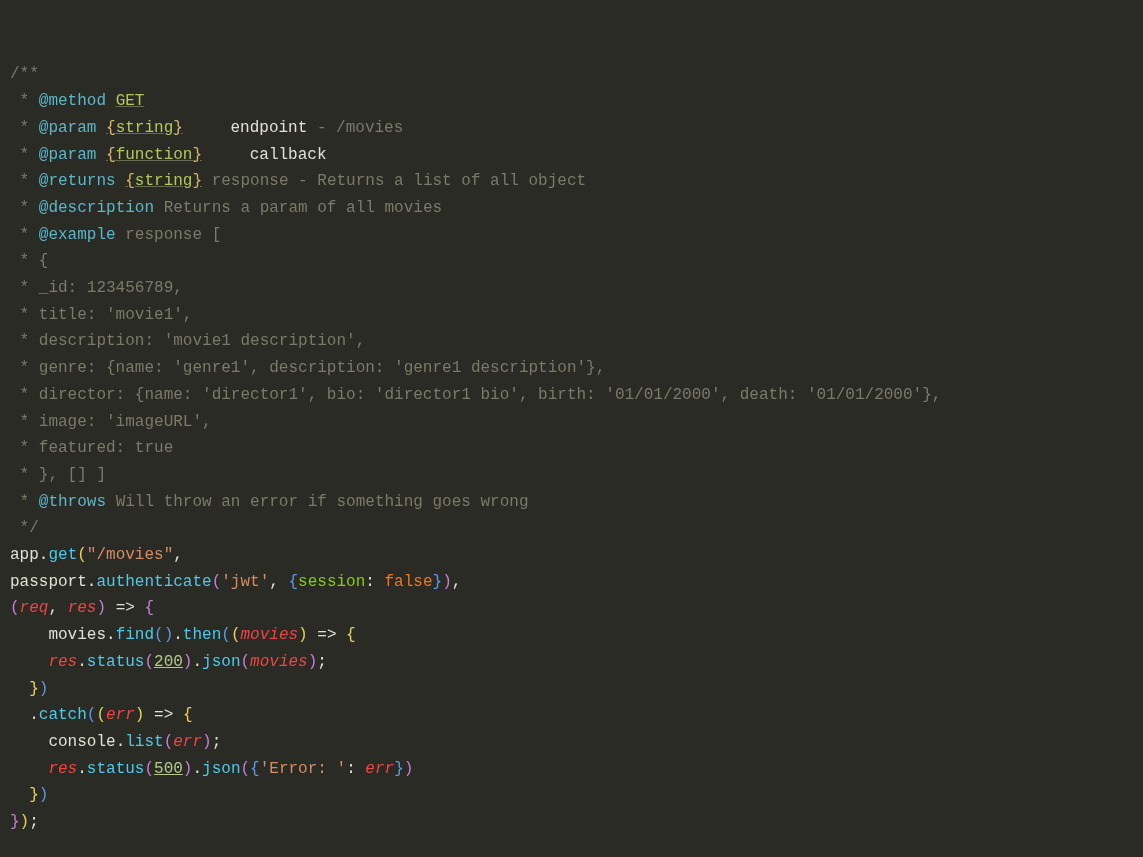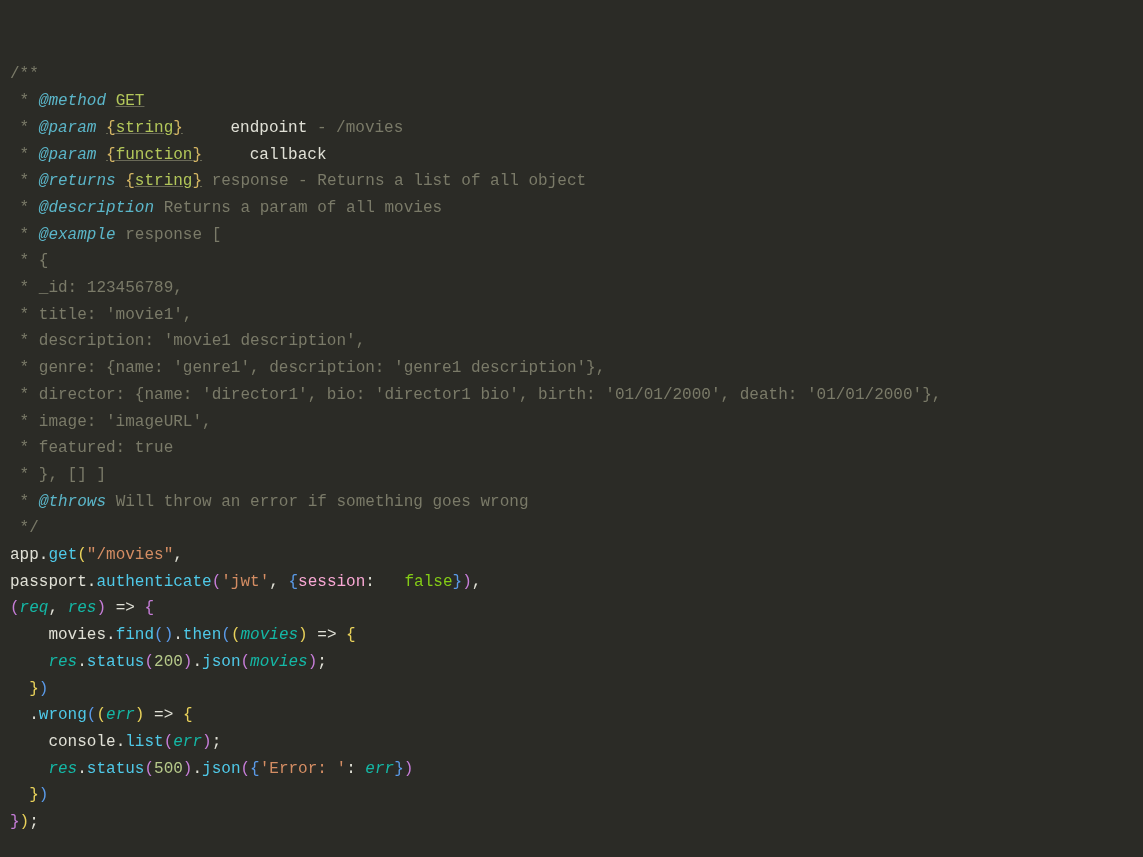--- a/index.html
+++ b/index.html
@@ -9,35 +9,35 @@
     font-size: 16px;
     line-height: 26.7px;
     color: #d4d4d4;
     padding: 8px 10px;
     white-space: pre;
     width: 1143px;
     height: 857px;
     overflow: hidden;
   }
   .comment { color: #7a7a68; }
-  .tag { color: #5bb6c9; font-style: italic; }
+  .tag { color: #5bb6c9; }
   .type-brace { color: #d4b563; }
   .type-name { color: #b3c75a; text-decoration: underline; text-decoration-color: #7a7a68; }
   .param-name { color: #e0e0d6; margin-left: 38px; }
   .white { color: #e0e0d6; }
   .method { color: #4fc9e8; }
   .paren-yellow { color: #e8d15a; }
   .paren-purple { color: #c67dd8; }
   .paren-blue { color: #5a9ae8; }
   .string { color: #d48d63; }
-  .keyword-false { color: #84cc16; margin-left: 20px; }
-  .italic-param { color: #14b8a6; font-style: italic; }
-  .number { color: #b6c98a; }
+  .keyword-false { color: #f97316; }
+  .italic-param { color: #ef4444; font-style: italic; }
+  .number { color: #b6c98a; text-decoration: underline; }
   .dot { color: #e0e0d6; }
-  .prop { color: #f9a8d4; }
+  .prop { color: #84cc16; }
   .uline { text-decoration: underline; text-decoration-color: #6a6a58; }
 </style>
 </head>
 <body>
 
 <div><span class="comment">/**</span>
 <span class="comment"> * </span><span class="tag">@method</span><span class="comment"> </span><span class="type-name uline">GET</span>
 <span class="comment"> * </span><span class="tag">@param</span><span class="comment"> </span><span class="type-brace uline">{</span><span class="type-name uline">string</span><span class="type-brace uline">}</span><span class="comment"> </span><span class="param-name">endpoint</span><span class="comment"> - /movies</span>
 <span class="comment"> * </span><span class="tag">@param</span><span class="comment"> </span><span class="type-brace uline">{</span><span class="type-name uline">function</span><span class="type-brace uline">}</span><span class="comment"> </span><span class="param-name">callback</span>
 <span class="comment"> * </span><span class="tag">@returns</span><span class="comment"> </span><span class="type-brace uline">{</span><span class="type-name uline">string</span><span class="type-brace uline">}</span><span class="comment"> response - Returns a list of all object</span>
@@ -53,18 +53,18 @@
 <span class="comment"> * featured: true</span>
 <span class="comment"> * }, [] ]</span>
 <span class="comment"> * </span><span class="tag">@throws</span><span class="comment"> Will throw an error if something goes wrong</span>
 <span class="comment"> */</span>
 <span class="white">app</span><span class="dot">.</span><span class="method">get</span><span class="paren-yellow">(</span><span class="string">"/movies"</span><span class="white">,</span>
 <span class="white">passport</span><span class="dot">.</span><span class="method">authenticate</span><span class="paren-purple">(</span><span class="string">'jwt'</span><span class="white">, </span><span class="paren-blue">{</span><span class="prop">session</span><span class="white">: </span><span class="keyword-false">false</span><span class="paren-blue">}</span><span class="paren-purple">)</span><span class="white">,</span>
 <span class="paren-purple">(</span><span class="italic-param">req</span><span class="white">, </span><span class="italic-param">res</span><span class="paren-purple">)</span><span class="white"> =&gt; </span><span class="paren-purple">{</span>
 <span>    </span><span class="white">movies</span><span class="dot">.</span><span class="method">find</span><span class="paren-blue">(</span><span class="paren-blue">)</span><span class="dot">.</span><span class="method">then</span><span class="paren-blue">(</span><span class="paren-yellow">(</span><span class="italic-param">movies</span><span class="paren-yellow">)</span><span class="white"> =&gt; </span><span class="paren-yellow">{</span>
 <span>    </span><span class="italic-param">res</span><span class="dot">.</span><span class="method">status</span><span class="paren-purple">(</span><span class="number">200</span><span class="paren-purple">)</span><span class="dot">.</span><span class="method">json</span><span class="paren-purple">(</span><span class="italic-param">movies</span><span class="paren-purple">)</span><span class="white">;</span>
 <span>  </span><span class="paren-yellow">}</span><span class="paren-blue">)</span>
-<span>  </span><span class="dot">.</span><span class="method">wrong</span><span class="paren-blue">(</span><span class="paren-yellow">(</span><span class="italic-param">err</span><span class="paren-yellow">)</span><span class="white"> =&gt; </span><span class="paren-yellow">{</span>
+<span>  </span><span class="dot">.</span><span class="method">catch</span><span class="paren-blue">(</span><span class="paren-yellow">(</span><span class="italic-param">err</span><span class="paren-yellow">)</span><span class="white"> =&gt; </span><span class="paren-yellow">{</span>
 <span>    </span><span class="white">console</span><span class="dot">.</span><span class="method">list</span><span class="paren-purple">(</span><span class="italic-param">err</span><span class="paren-purple">)</span><span class="white">;</span>
 <span>    </span><span class="italic-param">res</span><span class="dot">.</span><span class="method">status</span><span class="paren-purple">(</span><span class="number">500</span><span class="paren-purple">)</span><span class="dot">.</span><span class="method">json</span><span class="paren-purple">(</span><span class="paren-blue">{</span><span class="string">'Error: '</span><span class="white">: </span><span class="italic-param">err</span><span class="paren-blue">}</span><span class="paren-purple">)</span>
 <span>  </span><span class="paren-yellow">}</span><span class="paren-blue">)</span>
 <span class="paren-purple">}</span><span class="paren-yellow">)</span><span class="white">;</span></div>
 
 
 </body></html>

